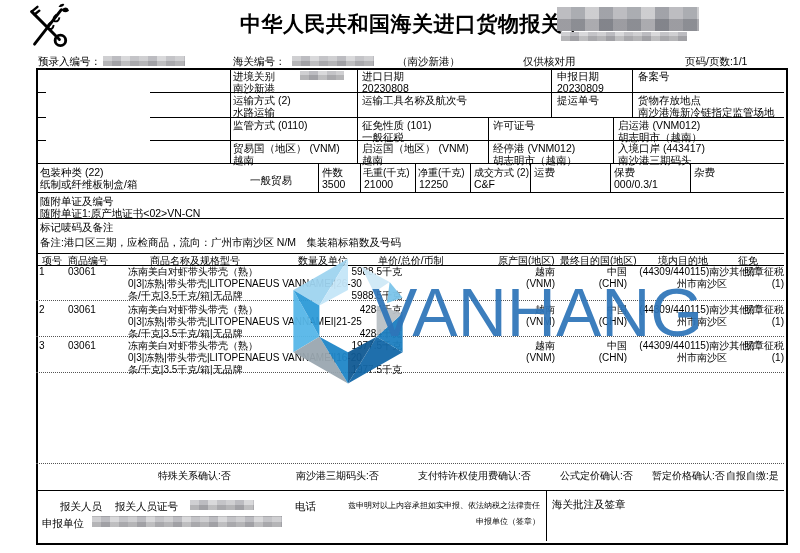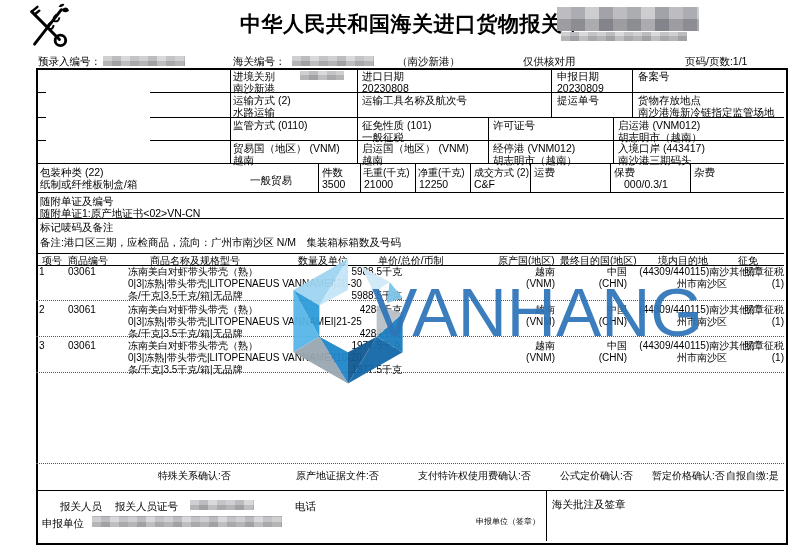--- a/index.html
+++ b/index.html
@@ -136,21 +136,21 @@
   <div class="t" style="left:322px;top:178px;">3500</div>
   <div class="t sm" style="left:363px;top:167px;">毛重(千克)</div>
   <div class="t" style="left:364px;top:178px;">21000</div>
   <div class="t sm" style="left:418px;top:167px;">净重(千克)</div>
   <div class="t" style="left:419px;top:178px;">12250</div>
   <div class="t sm" style="left:474px;top:167px;">成交方式 (2)</div>
   <div class="t" style="left:474px;top:178px;">C&amp;F</div>
   <div class="t" style="left:534px;top:166px;">运费</div>
   <div class="t" style="left:534px;top:178px;"></div>
   <div class="t" style="left:614px;top:166px;">保费</div>
-  <div class="t" style="left:614px;top:178px;margin-left:10px;">000/0.3/1</div>
+  <div class="t" style="left:614px;top:178px;">000/0.3/1</div>
   <div class="t" style="left:694px;top:166px;">杂费</div>
 
   <div class="t" style="left:40px;top:195px;">随附单证及编号</div>
   <div class="t" style="left:40px;top:207px;">随附单证1:原产地证书&lt;02&gt;VN-CN</div>
 
   <div class="t" style="left:40px;top:221px;">标记唛码及备注</div>
   <div class="t" style="left:40px;top:236px;">备注:港口区三期，应检商品，流向：广州市南沙区 N/M　集装箱标箱数及号码</div>
 
   <div class="t sm" style="left:42px;top:255px;">项号</div>
   <div class="t sm" style="left:68px;top:255px;">商品编号</div>
@@ -204,30 +204,31 @@
   <div class="t sm ra" style="left:476px;top:340px;width:79px;">越南</div>
   <div class="t sm ra" style="left:476px;top:352px;width:79px;">(VNM)</div>
   <div class="t sm ra" style="left:556px;top:340px;width:71px;">中国</div>
   <div class="t sm ra" style="left:556px;top:352px;width:71px;">(CHN)</div>
   <div class="t sm ra" style="left:600px;top:340px;width:162px;">(44309/440115)南沙其他/广</div>
   <div class="t sm ra" style="left:600px;top:352px;width:127px;">州市南沙区</div>
   <div class="t sm ra" style="left:700px;top:340px;width:84px;">照章征税</div>
   <div class="t sm ra" style="left:700px;top:352px;width:84px;">(1)</div>
 
   <div class="t sm" style="left:158px;top:470px;">特殊关系确认:否</div>
-  <div class="t sm" style="left:296px;top:470px;">原产地证据文件:否</div>
+  <div class="t sm" style="left:296px;top:470px;">南沙港三期码头:否</div>
   <div class="t sm" style="left:418px;top:470px;">支付特许权使用费确认:否</div>
   <div class="t sm" style="left:560px;top:470px;">公式定价确认:否</div>
   <div class="t sm" style="left:652px;top:470px;">暂定价格确认:否</div>
   <div class="t sm" style="left:726px;top:470px;">自报自缴:是</div>
 
   <div class="t" style="left:60px;top:500px;">报关人员</div>
   <div class="t" style="left:115px;top:500px;">报关人员证号</div>
   <div class="mosaic" style="left:190px;top:500px;width:64px;height:10px;"></div>
   <div class="t" style="left:295px;top:500px;">电话</div>
+  <div class="t xs ra" style="left:330px;top:500px;width:210px;">兹申明对以上内容承担如实申报、依法纳税之法律责任</div>
   <div class="t xs ra" style="left:400px;top:516px;width:140px;">申报单位（签章）</div>
   <div class="t" style="left:42px;top:517px;">申报单位</div>
   <div class="mosaic" style="left:92px;top:516px;width:190px;height:11px;"></div>
   <div class="t" style="left:552px;top:498px;">海关批注及签章</div>
 
   <svg class="wm" style="position:absolute;left:283px;top:256px;opacity:0.95;" width="130" height="138" viewBox="0 0 100 106">
     <polygon points="50,2 8,26 28,38" fill="#9fd4f0"></polygon>
     <polygon points="50,2 28,38 50,26" fill="#c5e6f8"></polygon>
     <polygon points="8,26 8,74 28,62" fill="#57b7e8"></polygon>
     <polygon points="8,26 28,38 28,62" fill="#2d9ad8"></polygon>

